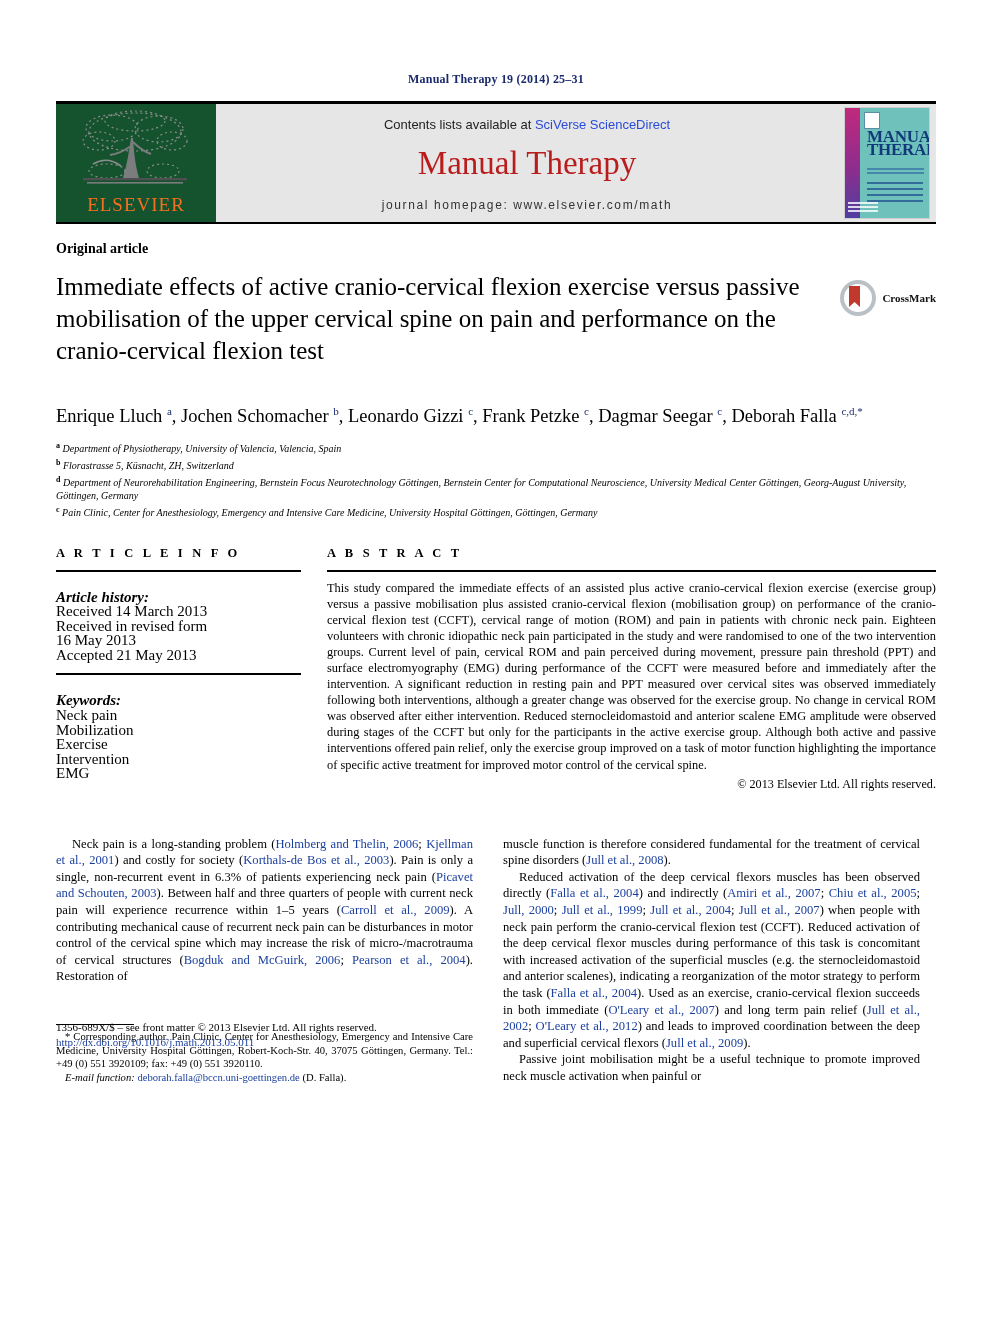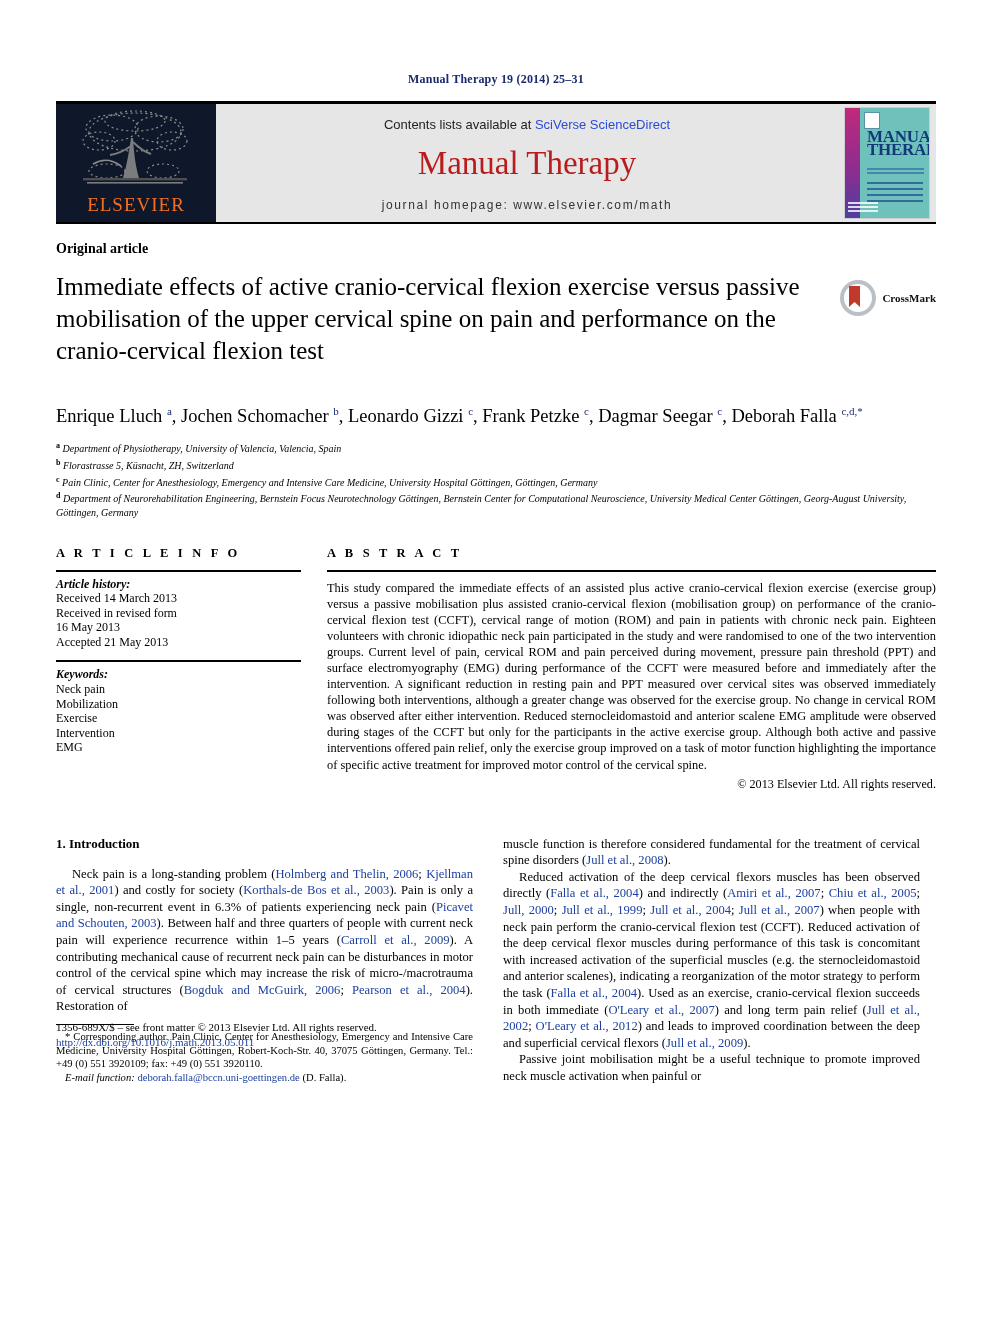--- a/index.html
+++ b/index.html
@@ -45,21 +45,21 @@
     background: #ffffff;
   }
   .masthead-logo {
     width: 160px;
     flex: 0 0 160px;
     display: flex;
     flex-direction: column;
     align-items: center;
     justify-content: flex-start;
     padding-top: 4px;
-    background: #0f172a;
+    background: #14532d;
   }
   .tree-svg { display:block; }
   .elsevier-word {
     font-family: "Liberation Serif", serif;
     font-size: 19px;
     letter-spacing: 1px;
     color: #f37021;
     font-weight: normal;
     margin-top: -2px;
   }
@@ -195,21 +195,21 @@
   }
   .col-info { width: 245px; flex: 0 0 245px; }
   .col-abstract { flex: 1 1 auto; }
   .sec-head {
     font-family: "Liberation Serif", serif;
     font-weight: bold;
     font-size: 12.5px;
     letter-spacing: 3.2px;
   }
   .rule-thick { border-top: 2px solid #000; margin-top: 9px; }
-  .info-block { padding-top: 5px; font-size: 12px; line-height: 14.6px; }
+  .info-block { padding-top: 18px; font-size: 15px; line-height: 14.6px; }
   .info-block .it { font-style: italic; font-weight: bold; }
   .rule-thin2 { border-top: 2px solid #000; margin-top: 11px; }
   .abstract-body {
     padding-top: 8px;
     font-size: 12.4px;
     line-height: 16.1px;
     text-align: justify;
   }
   .copyright-line {
     margin-top: 4px;
@@ -340,22 +340,22 @@
       </svg>
       <span class="crossmark-label">CrossMark</span>
     </div>
   </div>
 
   <div class="authors">Enrique Lluch <sup>a</sup>, Jochen Schomacher <sup>b</sup>, Leonardo Gizzi <sup>c</sup>, Frank Petzke <sup>c</sup>, Dagmar Seegar <sup>c</sup>, Deborah Falla <sup>c,d,</sup><sup>*</sup></div>
 
   <div class="affiliations">
     <div class="aff-line"><sup>a</sup> Department of Physiotherapy, University of Valencia, Valencia, Spain</div>
     <div class="aff-line"><sup>b</sup> Florastrasse 5, Küsnacht, ZH, Switzerland</div>
+    <div class="aff-line"><sup>d</sup> Department of Neurorehabilitation Engineering, Bernstein Focus Neurotechnology Göttingen, Bernstein Center for Computational Neuroscience, University Medical Center Göttingen, Georg-August University, Göttingen, Germany</div>
     <div class="aff-line"><sup>c</sup> Pain Clinic, Center for Anesthesiology, Emergency and Intensive Care Medicine, University Hospital Göttingen, Göttingen, Germany</div>
-    <div class="aff-line"><sup>d</sup> Department of Neurorehabilitation Engineering, Bernstein Focus Neurotechnology Göttingen, Bernstein Center for Computational Neuroscience, University Medical Center Göttingen, Georg-August University, Göttingen, Germany</div>
   </div>
 
   <div class="info-abstract">
 
     <div class="col-info">
       <div class="sec-head">A R T I C L E  I N F O</div>
       <div class="rule-thick"></div>
       <div class="info-block">
         <div class="it">Article history:</div>
         <div>Received 14 March 2013</div>
@@ -378,21 +378,20 @@
       <div class="sec-head">A B S T R A C T</div>
       <div class="rule-thick"></div>
       <div class="abstract-body">This study compared the immediate effects of an assisted plus active cranio-cervical flexion exercise (exercise group) versus a passive mobilisation plus assisted cranio-cervical flexion (mobilisation group) on performance of the cranio-cervical flexion test (CCFT), cervical range of motion (ROM) and pain in patients with chronic neck pain. Eighteen volunteers with chronic idiopathic neck pain participated in the study and were randomised to one of the two intervention groups. Current level of pain, cervical ROM and pain perceived during movement, pressure pain threshold (PPT) and surface electromyography (EMG) during performance of the CCFT were measured before and immediately after the intervention. A significant reduction in resting pain and PPT measured over cervical sites was observed immediately following both interventions, although a greater change was observed for the exercise group. No change in cervical ROM was observed after either intervention. Reduced sternocleidomastoid and anterior scalene EMG amplitude were observed during stages of the CCFT but only for the participants in the active exercise group. Although both active and passive interventions offered pain relief, only the exercise group improved on a task of motor function highlighting the importance of specific active treatment for improved motor control of the cervical spine.</div>
       <div class="copyright-line">© 2013 Elsevier Ltd. All rights reserved.</div>
     </div>
   </div>
 
   <div class="body-cols">
 
     <div class="body-col">
-      <div class="body-h2">1. Introduction</div>
       <p class="para">Neck pain is a long-standing problem (<span class="ref">Holmberg and Thelin, 2006</span>; <span class="ref">Kjellman et al., 2001</span>) and costly for society (<span class="ref">Korthals-de Bos et al., 2003</span>). Pain is only a single, non-recurrent event in 6.3% of patients experiencing neck pain (<span class="ref">Picavet and Schouten, 2003</span>). Between half and three quarters of people with current neck pain will experience recurrence within 1–5 years (<span class="ref">Carroll et al., 2009</span>). A contributing mechanical cause of recurrent neck pain can be disturbances in motor control of the cervical spine which may increase the risk of micro-/macrotrauma of cervical structures (<span class="ref">Bogduk and McGuirk, 2006</span>; <span class="ref">Pearson et al., 2004</span>). Restoration of</p>
 
       <div class="footnote-wrap">
         <div class="footnote-rule"></div>
         <div class="footnote">* Corresponding author. Pain Clinic, Center for Anesthesiology, Emergency and Intensive Care Medicine, University Hospital Göttingen, Robert-Koch-Str. 40, 37075 Göttingen, Germany. Tel.: +49 (0) 551 3920109; fax: +49 (0) 551 3920110.</div>
         <div class="footnote">
           <span class="email-label">E-mail function:</span>
           <span class="email">deborah.falla@bccn.uni-goettingen.de</span><span> (D. Falla).</span>
         </div>
       </div>

